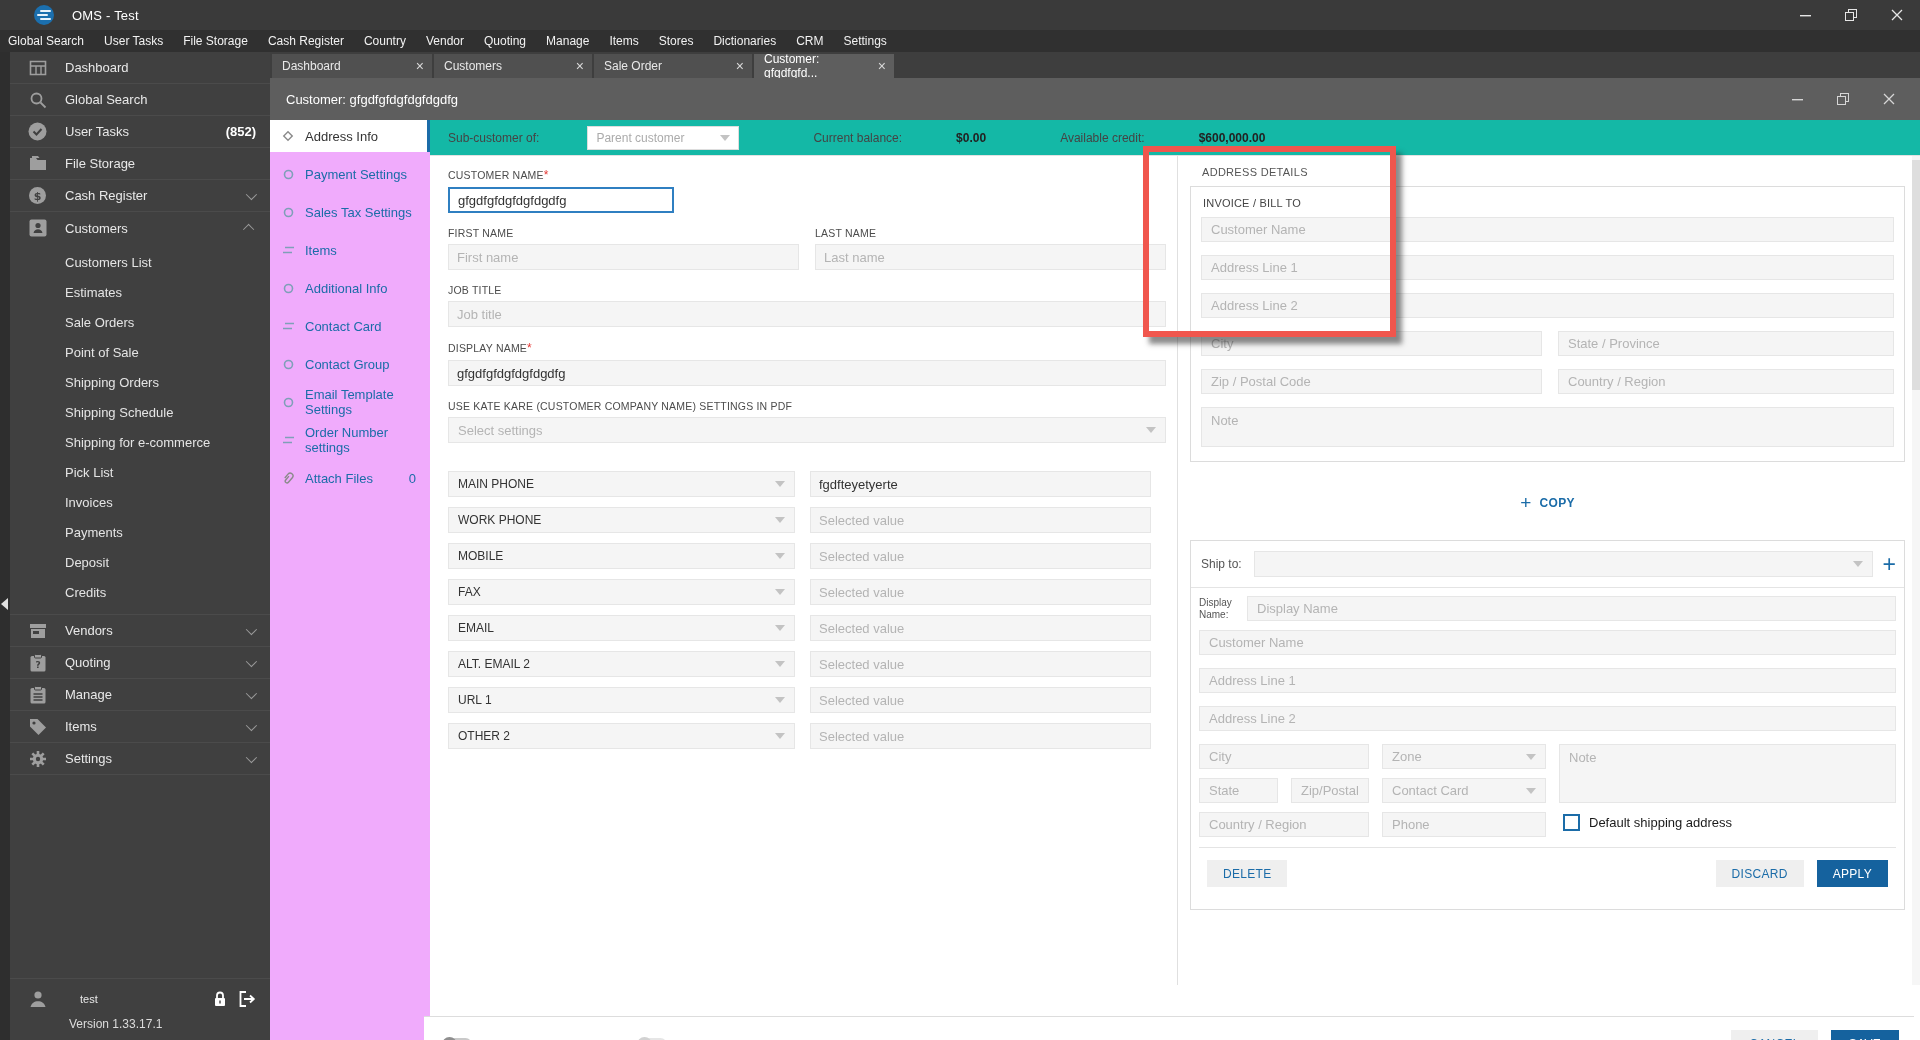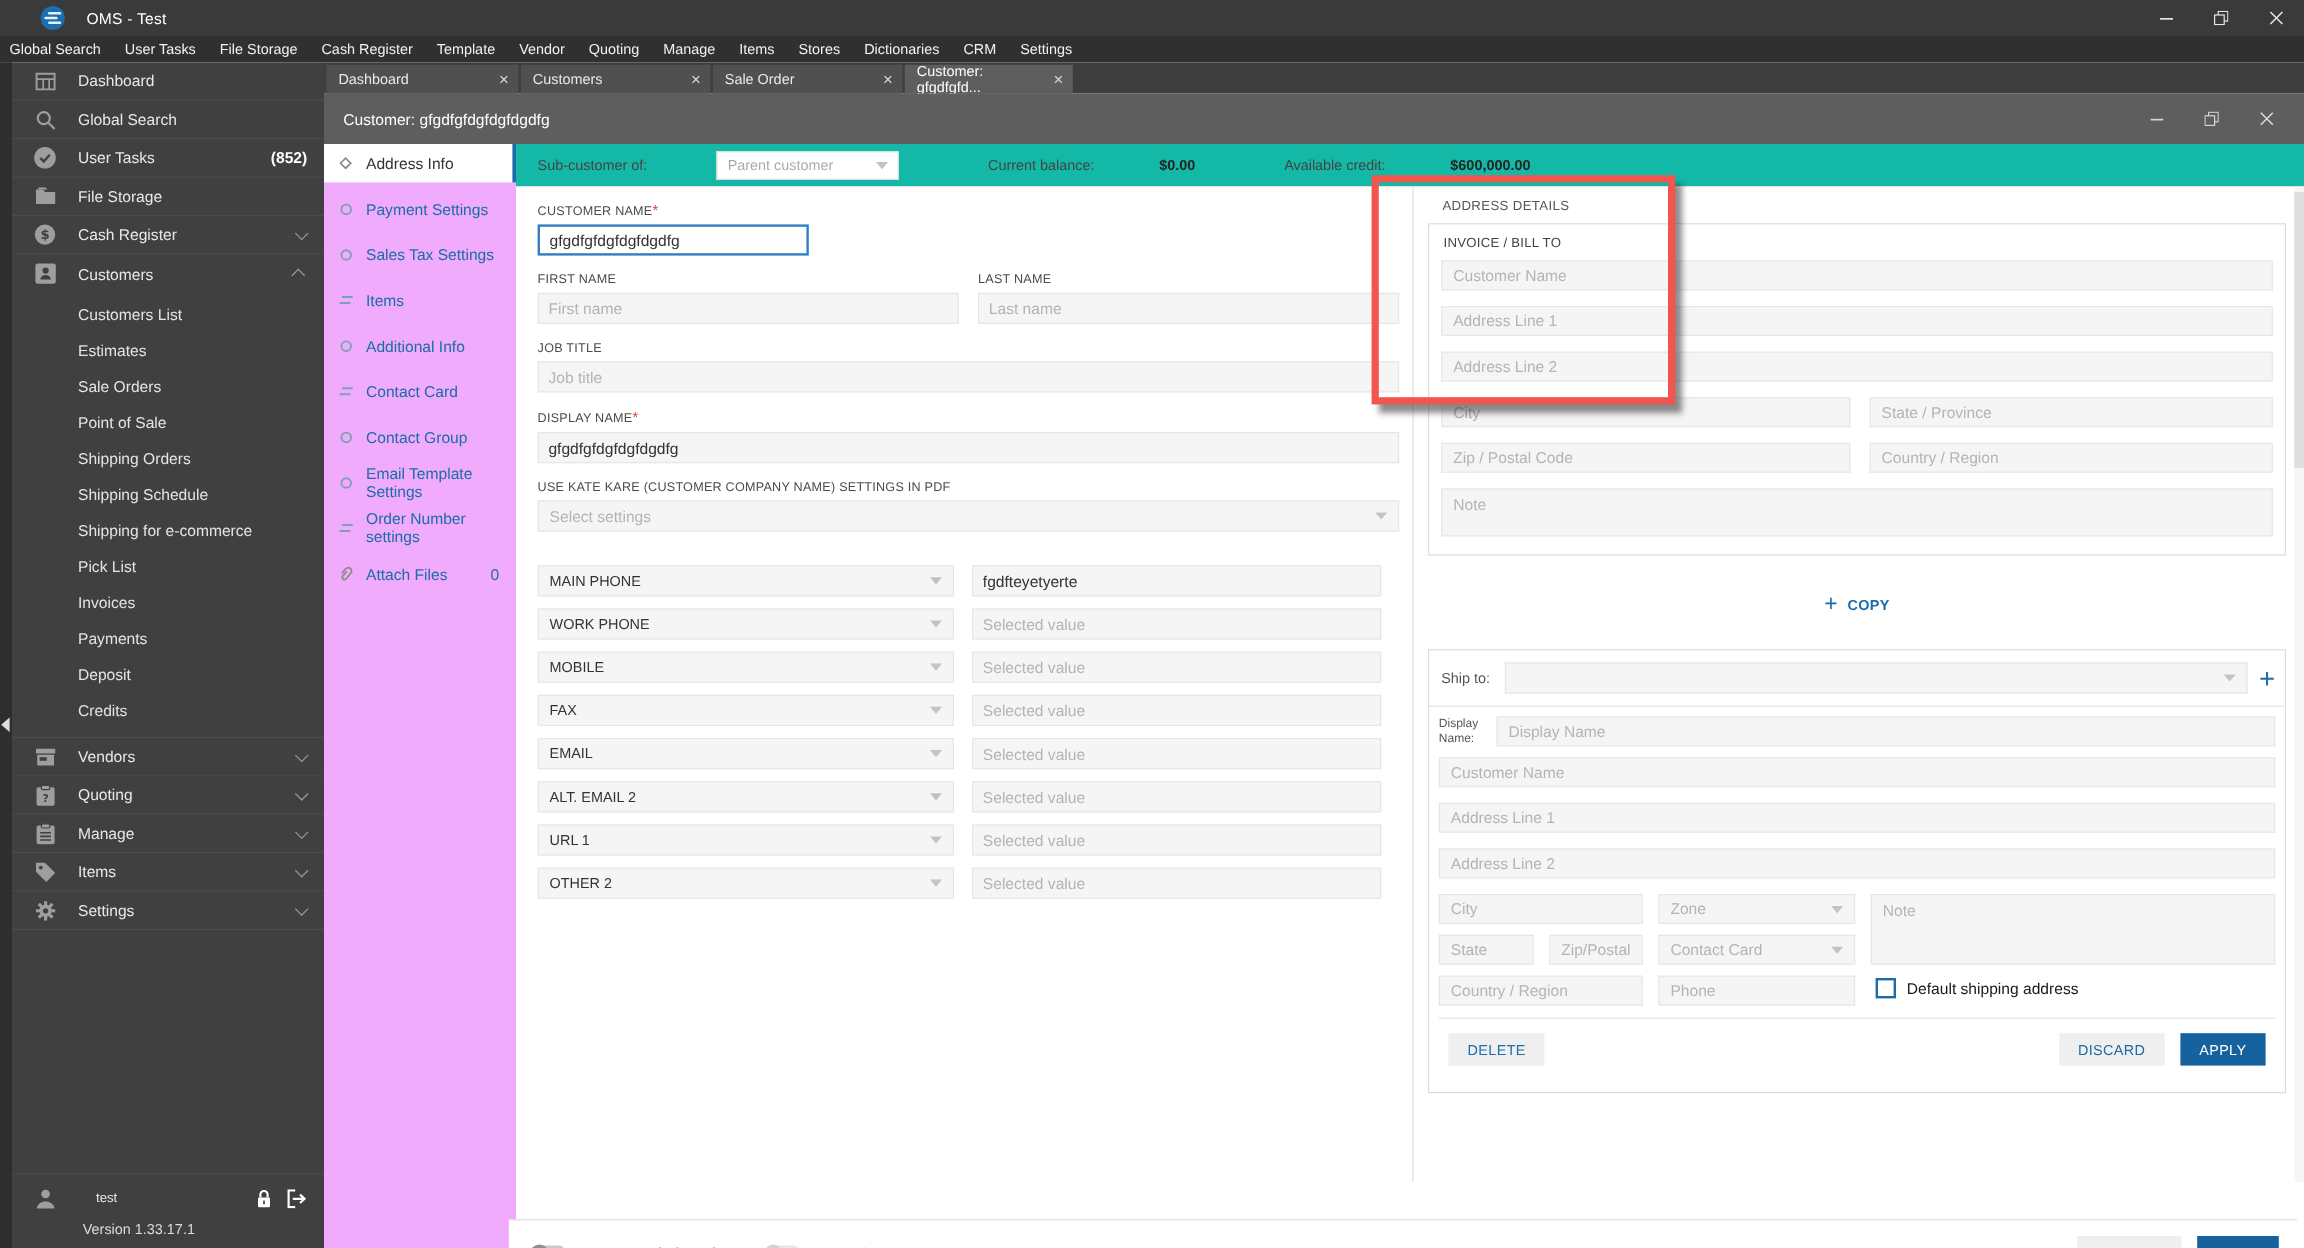--- a/index.html
+++ b/index.html
@@ -69,21 +69,21 @@
   .fn-item { position:relative; height:32px; display:flex; align-items:center; padding-left:10px; color:#1b6ca8; margin-bottom:6px; }
   .fn-item .ficon { width:16px; height:16px; margin-right:9px; display:flex; align-items:center; justify-content:center; flex:none; }
   .fn-item.active { background:#fff; color:#333; margin-bottom:6px; }
   .fn-item.active::after { content:""; position:absolute; right:0; top:0; width:3px; height:100%; background:#1b6ca8; }
   .fn-item .fbadge { margin-left:auto; margin-right:14px; color:#1b6ca8; }
 
   
   .toolbar { position:absolute; left:430px; top:120px; width:1560px; height:36px; background:#14b8a6;
              border-bottom:1px solid #e2e2e2; display:flex; align-items:center; font-size:12px; color:#444;gap:48px; }
   .toolbar .tlab { margin-left:18px; }
-  .tb-select { width:152px; height:24px; background:#fff; border:1px solid #ddd; margin-left:10px;
+  .tb-select { width:152px; height:24px; background:#fff; border:1px solid #ddd; 
                display:flex; align-items:center; padding:0 8px; color:#ababab; font-size:12px; }
   .tb-select .caret { margin-left:auto; }
   .caret { width:0; height:0; border-left:5px solid transparent; border-right:5px solid transparent; border-top:6px solid #c3c3c3; }
   .toolbar b { color:#222; font-weight:bold; margin-left:6px; }
   .toolbar .tlab2 { margin-left:26px; }
 
   
   .mainform { position:absolute; left:430px; top:156px; width:747px; height:829px; background:#fff; padding:12px 11px 0 18px; }
   .flabel { font-size:10.5px; color:#4c4c4c; letter-spacing:.2px; margin-bottom:5px; }
   .flabel .req { color:#e53935; font-size:12px; }
@@ -192,21 +192,21 @@
           </svg>
         </div>
     </div>
   </div>
 
   <div class="menubar">
     <span>Global Search</span>
     <span>User Tasks</span>
     <span>File Storage</span>
     <span>Cash Register</span>
-    <span>Template</span>
+    <span>Country</span>
     <span>Vendor</span>
     <span>Quoting</span>
     <span>Manage</span>
     <span>Items</span>
     <span>Stores</span>
     <span>Dictionaries</span>
     <span>CRM</span>
     <span>Settings</span>
   </div>
 

